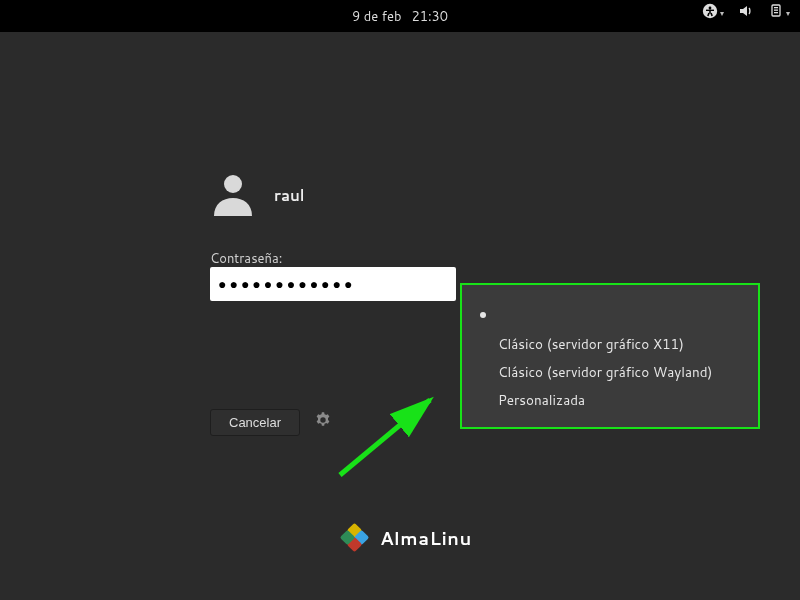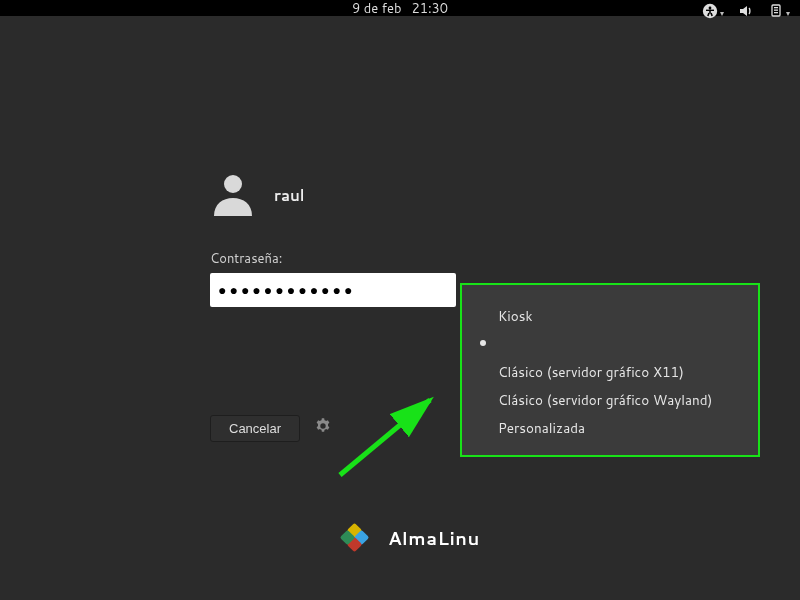--- a/index.html
+++ b/index.html
@@ -1,52 +1,52 @@
 <!DOCTYPE html>
 <html><head>
 <meta charset="utf-8">
 <style>
   html,body{margin:0;padding:0;width:800px;height:600px;overflow:hidden;
     font-family:"Cantarell","DejaVu Sans",sans-serif;background:#2b2b2b;color:#e6e6e6}
   
-  .topbar{position:absolute;top:0;left:0;right:0;height:16px;background:#000;
+  .topbar{position:absolute;top:0;left:0;right:0;height:32px;background:#000;
     display:flex;align-items:center;justify-content:center;color:#ddd;font-size:13px}
   .topbar .center{position:absolute;left:50%;transform:translateX(-50%);display:flex;gap:10px}
   .topbar .right{position:absolute;right:10px;top:0;height:26px;display:flex;align-items:center;gap:14px}
   .tri{font-size:8px;color:#bbb;margin-left:2px}
   .ticon svg{width:16px;height:16px;fill:#ddd}
   .tgroup{display:flex;align-items:center}
 
   
   .card{position:absolute;left:210px;top:170px;width:420px}
   .userrow{display:flex;align-items:center;gap:18px;margin-bottom:28px}
   .avatar svg{width:46px;height:46px;fill:#d9d9d9}
   .uname{font-size:15px;font-weight:700;color:#eee}
-  .pwlabel{font-size:13px;color:#d0d0d0;margin-bottom:6px}
+  .pwlabel{font-size:13px;color:#d0d0d0;}
   .pwfield{width:230px;height:28px;background:#fff;color:#000;border:none;
     padding:3px 8px;font-size:14px;letter-spacing:3px;border-radius:2px}
   .actions{margin-top:108px;display:flex;align-items:center;gap:14px}
   .btn{background:#2f2f2f;border:1px solid #1e1e1e;color:#ddd;font-size:13px;
     padding:5px 18px;border-radius:3px;cursor:pointer}
   .gear{cursor:pointer}
   .gear svg{width:18px;height:18px;fill:#8a8a8a}
 
   
   .popup{position:absolute;left:460px;top:283px;width:300px;background:#3b3b3b;
     border:2px solid #18e218;padding:16px 8px 14px 8px;box-sizing:border-box}
   .popup .item{display:flex;align-items:center;height:28px;padding-left:28px;
     position:relative;font-size:13.5px;color:#e6e6e6;cursor:pointer;white-space:nowrap}
   .popup .item .dot{position:absolute;left:10px;top:11px;width:6px;height:6px;
     border-radius:50%;background:#e6e6e6}
 
   
   .arrow{position:absolute;left:330px;top:385px;pointer-events:none}
 
   
-  .brand{position:absolute;left:342px;top:525px;display:flex;align-items:center;gap:20px}
+  .brand{position:absolute;left:342px;top:525px;display:flex;align-items:center;gap:12px}
   .brand .logo{width:26px;height:26px;position:relative}
   .brand .txt{color:#fff;font-weight:700;font-size:18px;letter-spacing:0.5px}
   .petal{position:absolute;width:11px;height:11px;border-radius:2px;transform-origin:center}
   .p1{background:#d8b400;left:7px;top:0;transform:rotate(45deg)}
   .p2{background:#3aa3e3;left:14px;top:7px;transform:rotate(45deg)}
   .p3{background:#c0392b;left:7px;top:14px;transform:rotate(45deg)}
   .p4{background:#2e8b57;left:0;top:7px;transform:rotate(45deg)}
 </style>
 </head>
 <body>
@@ -107,23 +107,20 @@
     <span class="gear">
       <svg viewBox="0 0 20 20">
           <path d="M11.3 1.5l.4 2.1c.6.2 1.2.5 1.7.9l2-1 1.7 3-1.6 1.3c.1.3.1.7.1 1.1s0 .8-.1 1.1l1.6 1.3-1.7 3-2-1c-.5.4-1.1.7-1.7.9l-.4 2.1H8.7l-.4-2.1c-.6-.2-1.2-.5-1.7-.9l-2 1-1.7-3 1.6-1.3c-.1-.3-.1-.7-.1-1.1s0-.8.1-1.1L2.9 6.5l1.7-3 2 1c.5-.4 1.1-.7 1.7-.9l.4-2.1h2.6zM10 7a3 3 0 100 6 3 3 0 000-6z"></path>
         </svg>
     </span>
   </div>
 </div>
 
 <div class="popup">
   <div class="item">
-    <span>Kiosk</span>
-    </div>
-  <div class="item">
     <span class="dot"></span>
     </div>
   <div class="item">
     <span>Clásico (servidor gráfico X11)</span>
     </div>
   <div class="item">
     <span>Clásico (servidor gráfico Wayland)</span>
     </div>
   <div class="item">
     <span>Personalizada</span>

